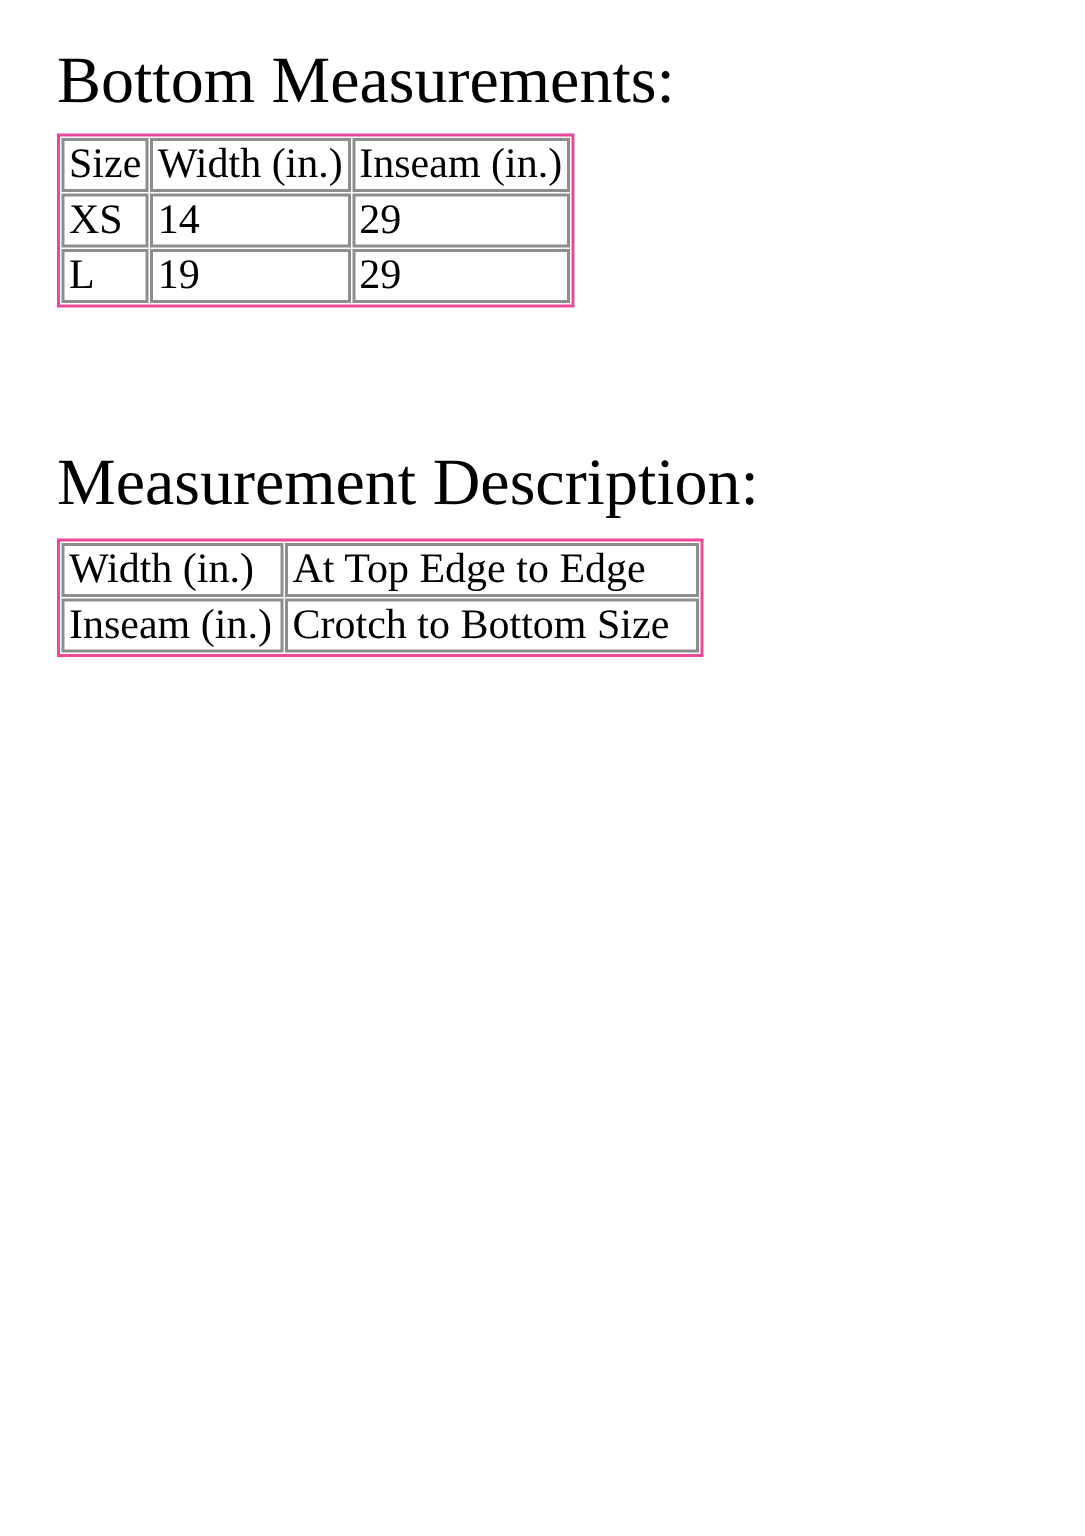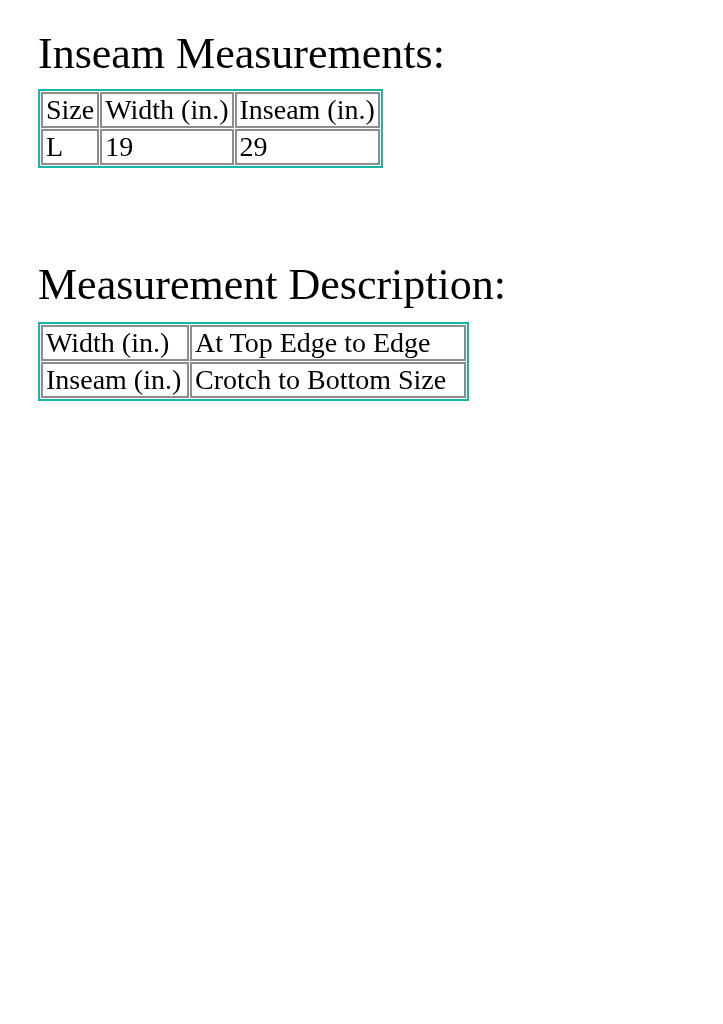--- a/index.html
+++ b/index.html
@@ -27,21 +27,21 @@
     line-height: 1.15;
     margin: 0;
     letter-spacing: 0;
   }
   .heading-1 { margin: 29px 0 9px 0; }
   .heading-2 { margin: 92px 0 12px 0; }
 
   table.meas-table {
     border-collapse: separate;
     border-spacing: 1px;
-    border: 2px solid #14b8a6;
+    border: 2px solid #ec4899;
     background: #ffffff;
   }
   table.meas-table th,
   table.meas-table td {
     border: 2px solid #8d8d8d;
     font-size: 28px;
     font-weight: normal;
     line-height: 30px;
     padding: 1px 3px;
     text-align: left;
@@ -54,28 +54,33 @@
   .col-width  { width: 122px; }
   .col-inseam { width: 130px; }
   .col-term   { width: 138px; }
   .col-def    { width: 266px; }
 </style>
 </head>
 <body>
 
 <div class="page">
 
-  <h1 class="heading heading-1">Inseam Measurements:</h1>
+  <h1 class="heading heading-1">Bottom Measurements:</h1>
 
   <table class="meas-table">
     <tbody>
       <tr>
         <th class="col-size">Size</th>
         <th class="col-width">Width (in.)</th>
         <th class="col-inseam">Inseam (in.)</th>
+      </tr>
+      <tr>
+        <td>XS</td>
+        <td>14</td>
+        <td>29</td>
       </tr>
       <tr>
         <td>L</td>
         <td>19</td>
         <td>29</td>
       </tr>
     </tbody>
   </table>
 
   <h2 class="heading heading-2">Measurement Description:</h2>

